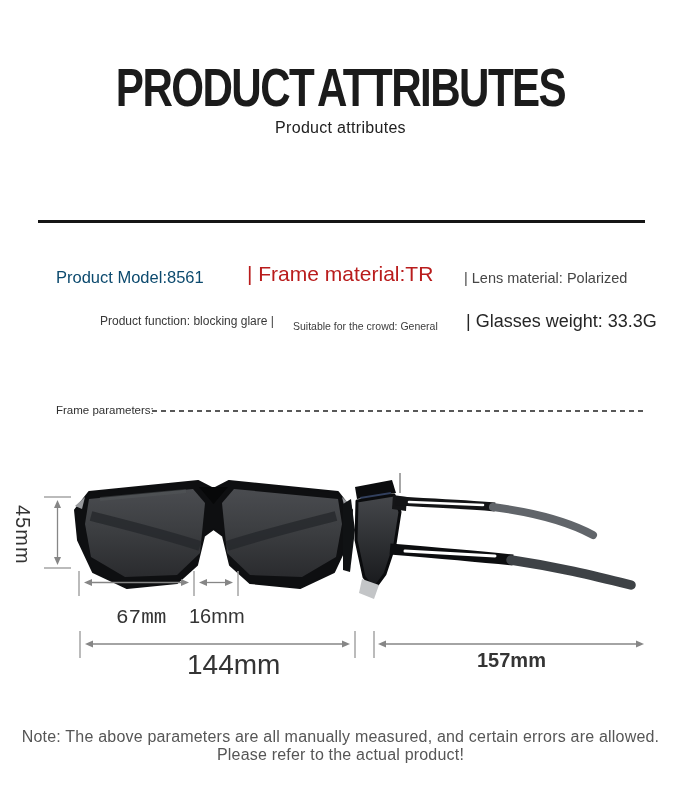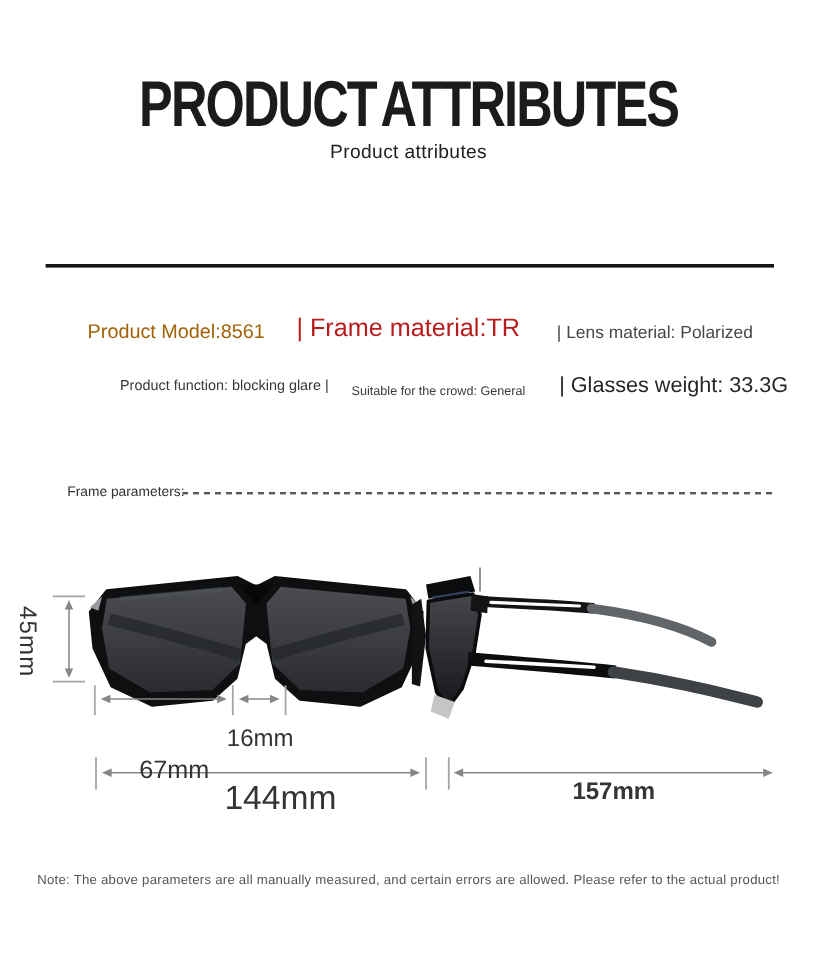--- a/index.html
+++ b/index.html
@@ -13,40 +13,40 @@
     font-size:54px;font-weight:700;color:#1b1b1b;
     letter-spacing:-2px;word-spacing:-6px;white-space:nowrap;
     transform:scaleX(0.78);transform-origin:50% 50%;
   }
   .subtitle{
     left:0;top:119px;width:681px;text-align:center;
     font-size:16px;color:#212121;letter-spacing:.3px;
   }
   .divider{left:38px;top:220px;width:607px;height:3px;background:#151515;}
   .attr{white-space:nowrap;}
-  .r1c1{left:73px;top:268px;font-size:16.5px;color:#a16207;}
+  .r1c1{left:56px;top:268px;font-size:16.5px;color:#0c4a6e;}
   .r1c2{left:247px;top:262px;font-size:21px;color:#b91c1c;}
   .r1c3{left:464px;top:270px;font-size:14.5px;color:#464646;}
   .r2c1{left:58px;top:314px;font-size:12px;color:#383838;margin-left:42px;}
   .r2c2{left:277px;top:320px;font-size:10.5px;color:#3c3c3c;margin-left:16px;}
   .r2c3{left:466px;top:311px;font-size:18px;color:#262626;}
   .frame-params-label{left:56px;top:404px;font-size:11.5px;color:#303030;}
   .dashed-line{
     left:152px;top:410px;width:492px;height:2px;
     background:repeating-linear-gradient(90deg,#585858 0 5px,transparent 5px 9px);
   }
   .meas{color:#343434;white-space:nowrap;}
   .m45{left:11px;top:505px;font-size:20px;writing-mode:vertical-rl;letter-spacing:1px;}
-  .m67{left:116px;top:630px;font-size:21px;}
+  .m67{left:116px;top:606px;font-size:21px;font-family:Liberation Mono, monospace;}
   .m16{left:189px;top:605px;font-size:20px;}
   .m144{left:187px;top:649px;font-size:28px;}
   .m157{left:477px;top:649px;font-size:20px;font-weight:bold;}
   .note{
     left:0;top:728px;width:681px;text-align:center;
-    font-size:11px;color:#565656;letter-spacing:.2px;
+    font-size:16px;color:#565656;letter-spacing:.2px;
   }
 </style>
 </head>
 <body>
 
 <div class="abs title">PRODUCT ATTRIBUTES</div>
 <div class="abs subtitle">Product attributes</div>
 <div class="abs divider"></div>
 
 <div class="abs attr r1c1">Product Model:8561</div>

